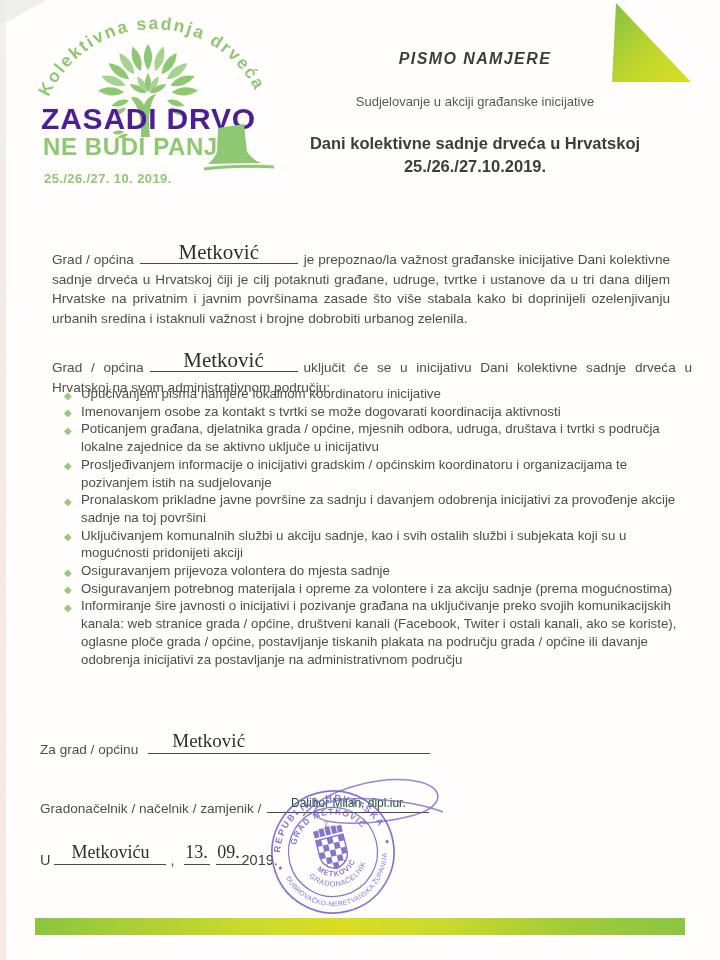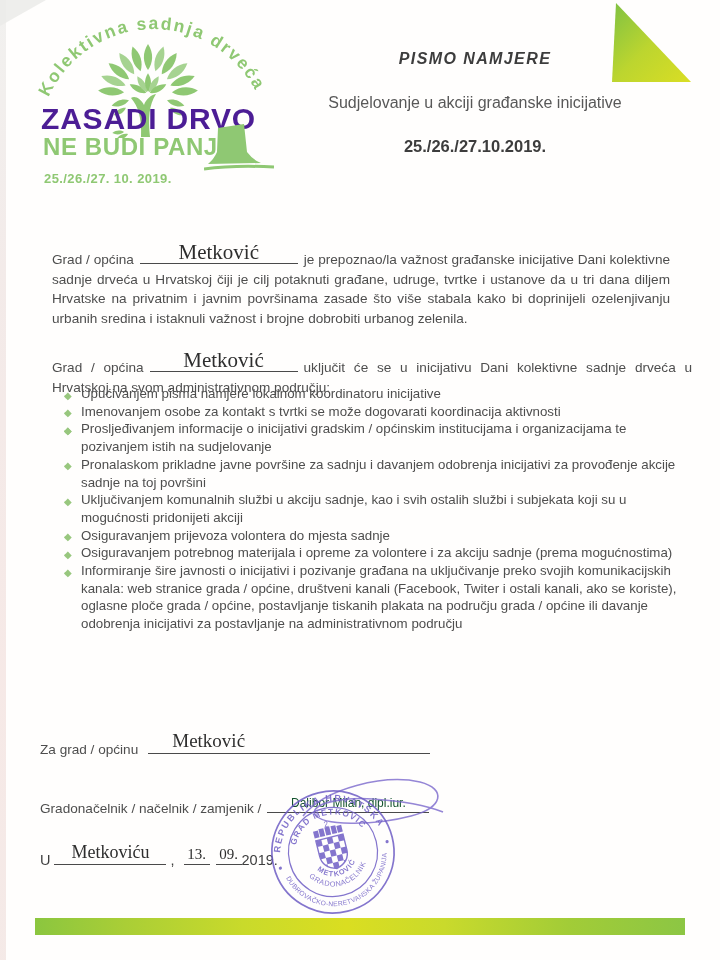--- a/index.html
+++ b/index.html
@@ -19,21 +19,21 @@
   .logo{position:absolute;left:28px;top:6px;width:252px;height:192px;}
   .logo-art{position:absolute;left:0;top:0;}
   .logo-t1{position:absolute;left:13px;top:96px;font-size:30px;font-weight:bold;letter-spacing:.8px;color:#4c1d95;white-space:nowrap;}
   .logo-t2{position:absolute;left:15px;top:127px;font-size:24px;font-weight:bold;letter-spacing:.6px;color:#8fc873;white-space:nowrap;}
   .logo-dates{position:absolute;left:16px;top:165px;font-size:13px;font-weight:bold;letter-spacing:.4px;color:#8fc873;white-space:nowrap;}
   .stump{position:absolute;left:176px;top:116px;}
 
   
   .heading{position:absolute;left:255px;top:50px;width:440px;text-align:center;}
   .h-title{font-size:16px;font-weight:bold;letter-spacing:1.4px;color:#3d3d3d;margin-bottom:26px;font-style:italic;}
-  .h-sub{font-size:16px;color:#585858;margin-bottom:23px;}
+  .h-sub{font-size:13px;color:#585858;margin-bottom:23px;}
   .h-event{font-size:16.5px;font-weight:bold;color:#3d3d3d;line-height:23px;}
 
   
   .para{position:absolute;left:40px;width:618px;font-size:13.6px;line-height:19.5px;text-align:justify;margin:12px;color:#4e4e4e;}
   .p1{top:236px;}
   .p2{top:344px;width:640px;}
 
   .blank{display:inline-block;position:relative;height:15px;border-bottom:1.5px solid #4a4a4a;vertical-align:baseline;}
   .fill{position:absolute;left:0;right:0;bottom:1px;text-align:center;white-space:nowrap;
         font-family:"Liberation Serif","DejaVu Serif",serif;color:#2e2e2e;}
@@ -51,21 +51,21 @@
   .b-sign{width:282px;margin-left:10px;}
   .f-sign{font-size:19px;text-align:left;left:24px;}
   .sig-role{position:absolute;left:40px;top:797px;font-size:13.6px;}
   .b-name{width:162px;margin-left:6px;}
   .f-name{font-family:"Liberation Sans",sans-serif;font-size:12px;color:#14532d;bottom:2px;}
   .sig-place{position:absolute;left:40px;top:849px;font-size:14.5px;color:#3e3e3e;}
   .b-place{width:112px;margin:0 4px;}
   .f-place{font-size:18px;}
   .b-dd{width:26px;margin-left:9px;}
   .b-mm{width:26px;margin-left:6px;}
-  .f-date{font-size:15px;margin-top:18px;}
+  .f-date{font-size:18px;margin-top:18px;}
   .year{}
 
   
   .stamp{position:absolute;left:258px;top:777px;z-index:3;}
   .scribble{position:absolute;left:293px;top:772px;z-index:3;}
 
   
   .band{position:absolute;left:35px;top:918px;width:650px;height:17px;z-index:1;
         background:linear-gradient(90deg,#8bc63f 0%,#aace36 14%,#c9da2b 32%,#dade21 48%,#c9da2c 63%,#a2cc37 82%,#8cc644 100%);}
 </style>
@@ -128,32 +128,33 @@
     <svg class="stump" width="72" height="54" viewBox="0 0 72 54">
       <path d="M14,6 L40,2 L43,30 Q49,38 57,41 L4,42 Q10,37 13,30 Z" fill="#8fc873"></path>
       <path d="M0,47 Q30,43 70,45" stroke="#8fc873" stroke-width="3" fill="none"></path>
     </svg>
     <div class="logo-dates">25./26./27. 10. 2019.</div>
   </div>
 
   <div class="heading">
     <div class="h-title">PISMO NAMJERE</div>
     <div class="h-sub">Sudjelovanje u akciji građanske inicijative</div>
+    <div class="h-event">Dani kolektivne sadnje drveća u Hrvatskoj</div>
     <div class="h-event">25./26./27.10.2019.</div>
   </div>
 
   <p class="para p1"><span>Grad / općina</span><span class="blank b-wide"><span class="fill f-city">Metković</span></span><span>je prepoznao/la važnost građanske inicijative Dani kolektivne sadnje drveća u Hrvatskoj čiji je cilj potaknuti građane, udruge, tvrtke i ustanove da u tri dana diljem Hrvatske na privatnim i javnim površinama zasade što više stabala kako bi doprinijeli ozelenjivanju urbanih sredina i istaknuli važnost i brojne dobrobiti urbanog zelenila.</span></p>
 
   <p class="para p2"><span>Grad / općina</span><span class="blank b-p2"><span class="fill f-city">Metković</span></span><span>uključit će se u inicijativu Dani kolektivne sadnje drveća u Hrvatskoj na svom administrativnom području:</span></p>
 
   <ul class="bullets">
     <li><span class="dm">◆</span><span>Upućivanjem pisma namjere lokalnom koordinatoru inicijative</span></li>
     <li><span class="dm">◆</span><span>Imenovanjem osobe za kontakt s tvrtki se može dogovarati koordinacija aktivnosti</span></li>
-    <li><span class="dm">◆</span></li>
-    <li><span class="dm">◆</span><span>Prosljeđivanjem informacije o inicijativi gradskim / općinskim institucijama i organizacijama te pozivanjem istih na sudjelovanje</span></li>
+    <li><span class="dm">◆</span><span>Poticanjem građana, djelatnika grada / općine, mjesnih odbora, udruga, društava i tvrtki s područja lokalne zajednice da se aktivno uključe u inicijativu</span></li>
+    <li><span class="dm">◆</span><span>Prosljeđivanjem informacije o inicijativi gradskim / općinskim koordinatoru i organizacijama te pozivanjem istih na sudjelovanje</span></li>
     <li><span class="dm">◆</span><span>Pronalaskom prikladne javne površine za sadnju i davanjem odobrenja inicijativi za provođenje akcije sadnje na toj površini</span></li>
     <li><span class="dm">◆</span><span>Uključivanjem komunalnih službi u akciju sadnje, kao i svih ostalih službi i subjekata koji su u mogućnosti pridonijeti akciji</span></li>
     <li><span class="dm">◆</span><span>Osiguravanjem prijevoza volontera do mjesta sadnje</span></li>
     <li><span class="dm">◆</span><span>Osiguravanjem potrebnog materijala i opreme za volontere i za akciju sadnje (prema mogućnostima)</span></li>
     <li><span class="dm">◆</span><span>Informiranje šire javnosti o inicijativi i pozivanje građana na uključivanje preko svojih komunikacijskih kanala: web stranice grada / općine, društveni kanali (Facebook, Twiter i ostali kanali, ako se koriste), oglasne ploče grada / općine, postavljanje tiskanih plakata na području grada / općine ili davanje odobrenja inicijativi za postavljanje na administrativnom području</span></li>
   </ul>
 
   <div class="sig-for">
     <span>Za grad / općinu</span><span class="blank b-sign"><span class="fill f-sign">Metković</span></span>
   </div>

